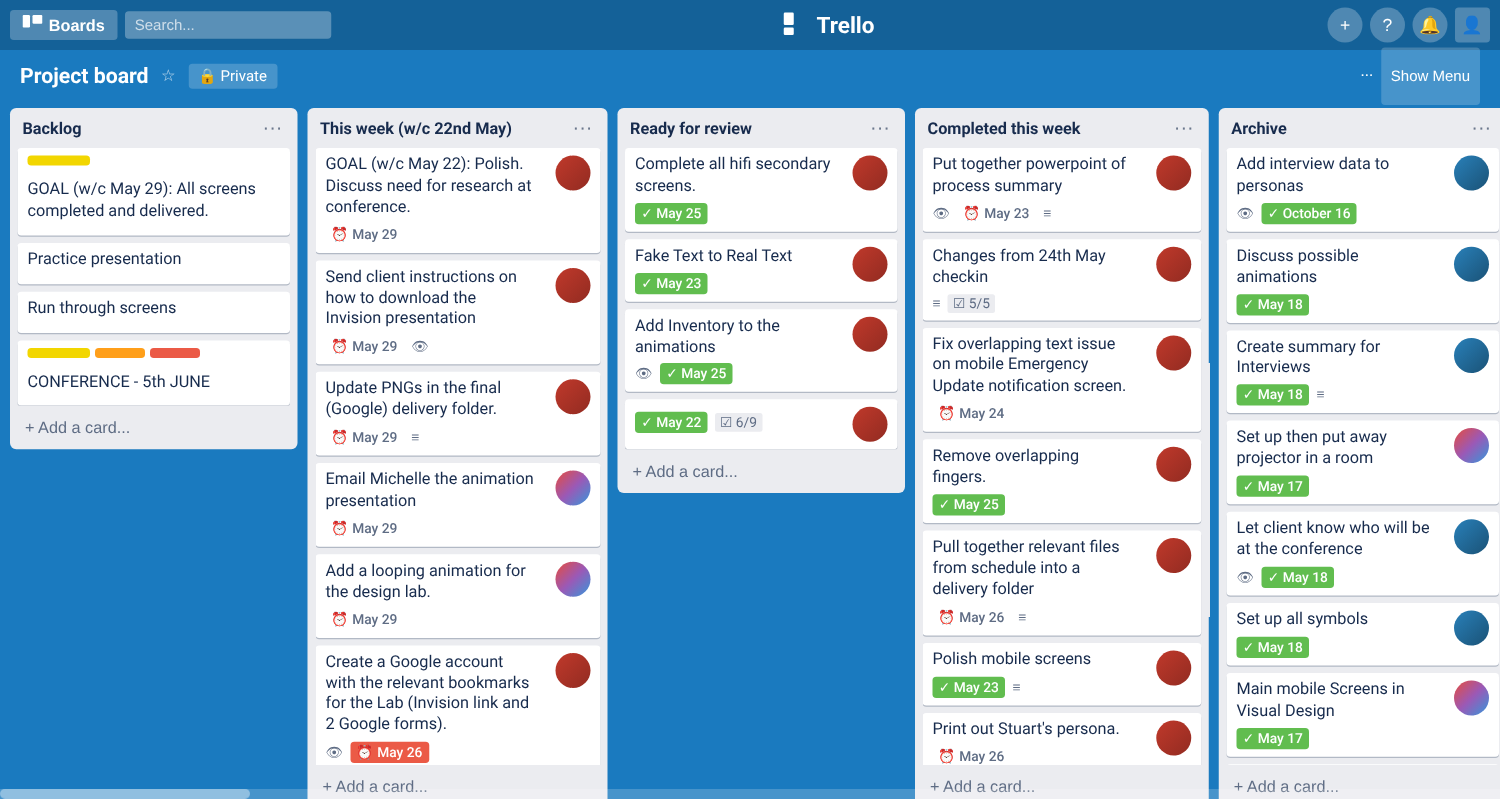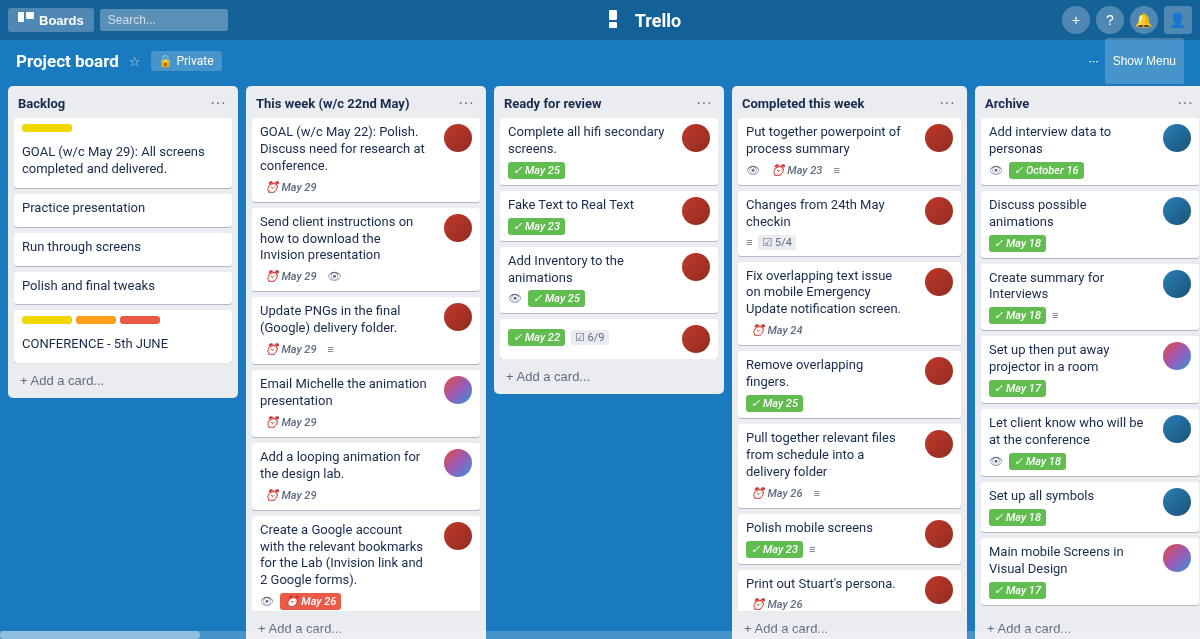--- a/index.html
+++ b/index.html
@@ -36,21 +36,21 @@
       gap: 5px;
     }
     .nav-boards-btn svg { width: 16px; height: 16px; fill: #fff; }
     .nav-search {
       background: rgba(255,255,255,0.3);
       border: none;
       border-radius: 3px;
       color: #fff;
       font-size: 12px;
       padding: 4px 8px;
-      width: 128px;
+      width: 165px;
       outline: none;
     }
     .nav-search::placeholder { color: rgba(255,255,255,0.7); }
     .nav-center {
       flex: 1;
       display: flex;
       justify-content: center;
       align-items: center;
     }
     .trello-logo {
@@ -218,21 +218,20 @@
       margin-top: 4px;
     }
     .card-badge {
       display: flex;
       align-items: center;
       gap: 3px;
       font-size: 11px;
       border-radius: 3px;
       padding: 2px 5px;
       font-weight: 500;
-      font-style: italic;
     }
     .badge-green { background: #61bd4f; color: #fff; }
     .badge-red { background: #eb5a46; color: #fff; }
     .badge-gray { background: transparent; color: #5e6c84; }
 
     .card-label {
       height: 8px;
       border-radius: 3px;
       margin-bottom: 6px;
     }
@@ -327,23 +326,20 @@
           </div>
         <div class="card-title">GOAL (w/c May 29): All screens completed and delivered.</div>
       </div>
       <div class="card">
         <div class="card-title">Practice presentation</div>
       </div>
       <div class="card">
         <div class="card-title">Run through screens</div>
       </div>
       <div class="card">
-        <div class="card-title">Polish and final tweaks</div>
-      </div>
-      <div class="card">
         <div class="label-row">
           <div class="card-label label-yellow"></div>
           <div class="card-label label-orange"></div>
           <div class="card-label label-red"></div>
         </div>
         <div class="card-title">CONFERENCE - 5th JUNE</div>
       </div>
     </div>
     <div class="list-footer">
       <button class="add-card-btn">+ Add a card...</button>
@@ -506,21 +502,21 @@
           </div>
           <div class="avatar-face face-1"></div>
         </div>
       </div>
       <div class="card">
         <div class="card-with-avatar">
           <div class="card-content">
             <div class="card-title">Changes from 24th May checkin</div>
             <div class="card-meta">
               <span style="color:#5e6c84;font-size:11px;">≡</span>
-              <span style="color:#5e6c84;font-size:11px;background:#ebecf0;padding:1px 4px;border-radius:2px;">☑ 5/4</span>
+              <span style="color:#5e6c84;font-size:11px;background:#ebecf0;padding:1px 4px;border-radius:2px;">☑ 5/5</span>
             </div>
           </div>
           <div class="avatar-face face-1"></div>
         </div>
       </div>
       <div class="card">
         <div class="card-with-avatar">
           <div class="card-content">
             <div class="card-title">Fix overlapping text issue on mobile Emergency Update notification screen.</div>
             <div class="card-meta">

